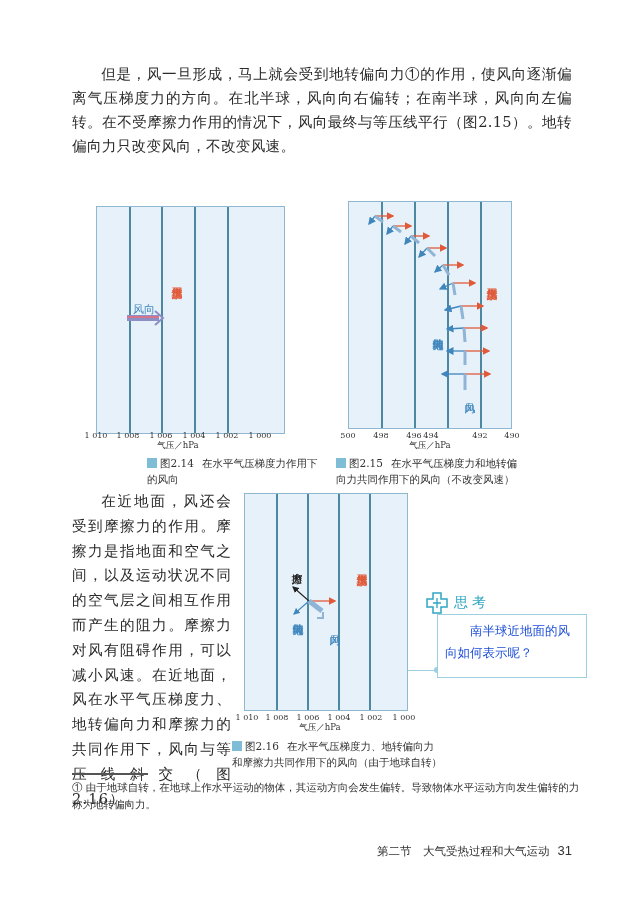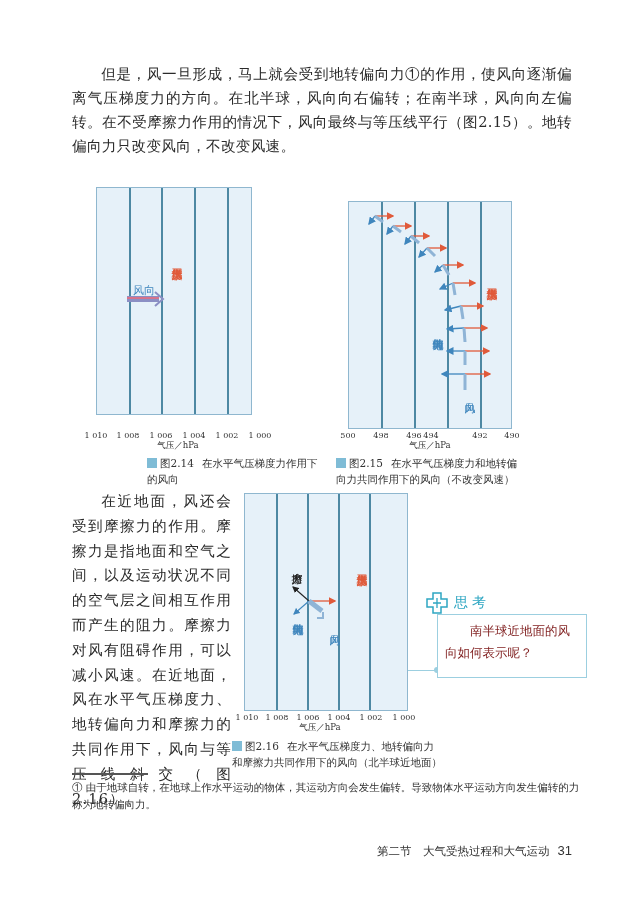--- a/index.html
+++ b/index.html
@@ -19,34 +19,34 @@
   .cap-num { margin-right:8px; }
   .vtext { position:absolute; writing-mode:vertical-rl; text-orientation:upright; font-size:11px; letter-spacing:0; line-height:12px; }
   .red { color:#e05a3a; }
   .blue { color:#3f86bd; }
   .dark { color:#222; }
   .hlabel { position:absolute; font-size:11px; }
   svg.over { position:absolute; left:0; top:0; overflow:visible; }
   .think { position:absolute; left:437px; top:614px; width:148px; height:62px; border:1px solid #9ccfe0; background:#fff; }
   .think-head { position:absolute; left:426px; top:592px; display:flex; align-items:center; background:#fff; padding-right:6px; }
   .think-title { color:#2ea6c2; font-size:14px; letter-spacing:4px; margin-left:6px; font-family:"DejaVu Sans","Liberation Sans",sans-serif; }
-  .think-text { position:absolute; left:445px; top:620px; width:130px; font-size:12.5px; line-height:22px; color:#7f1d1d; }
+  .think-text { position:absolute; left:445px; top:620px; width:130px; font-size:12.5px; line-height:22px; color:#1d4ed8; }
   .footline { position:absolute; left:72px; top:773px; width:76px; height:1.5px; background:#555; }
   .footnote { position:absolute; left:72px; top:779px; width:510px; font-size:10.5px; line-height:17px; color:#333; }
   .pagefoot { position:absolute; right:62px; top:843px; font-size:11.5px; color:#333; white-space:nowrap; }
   .pagenum { font-family:"Liberation Sans",sans-serif; font-size:13px; margin-left:8px; }
 </style>
 </head>
 <body>
 
 <div class="para p1">
   <div class="indent">但是，风一旦形成，马上就会受到地转偏向力①的作用，使风向逐渐偏离气压梯度力的方向。在北半球，风向向右偏转；在南半球，风向向左偏转。在不受摩擦力作用的情况下，风向最终与等压线平行（图2.15）。地转偏向力只改变风向，不改变风速。</div>
 </div>
 
-<div class="fig" style="left:96px; top:187px; width:156px; height:228px;">
+<div class="fig" style="left:96px; top:206px; width:189px; height:228px;">
   <div class="isobar" style="left:32px"></div>
   <div class="isobar" style="left:64px"></div>
   <div class="isobar" style="left:97px"></div>
   <div class="isobar" style="left:130px"></div>
   <svg class="over" width="164" height="228">
     <rect x="30" y="108" width="32" height="6" fill="#8b8fc4"></rect>
     <rect x="30" y="109" width="32" height="2" fill="#d7738a"></rect>
     <polyline points="58,104 66,111 58,118" fill="none" stroke="#8b8fc4" stroke-width="2"></polyline>
   </svg>
   <span class="hlabel blue" style="left:36px; top:95px;">风向</span>
@@ -162,21 +162,21 @@
 <div class="ticks" style="left:244px; top:713px; width:164px;">
   <span style="left:3px">1 010</span>
   <span style="left:33px">1 008</span>
   <span style="left:64px">1 006</span>
   <span style="left:95px">1 004</span>
   <span style="left:127px">1 002</span>
   <span style="left:160px">1 000</span>
 </div>
 <div class="axis-label" style="left:320px; top:722px;">气压／hPa</div>
 <div class="caption" style="left:232px; top:738px; width:210px;">
-  <span class="cap-mark"></span><span class="cap-num">图2.16</span><span>在水平气压梯度力、地转偏向力和摩擦力共同作用下的风向（北半球近地面）</span>
+  <span class="cap-mark"></span><span class="cap-num">图2.16</span><span>在水平气压梯度力、地转偏向力和摩擦力共同作用下的风向（由于地球自转）</span>
 </div>
 
 <div style="position:absolute; left:408px; top:670px; width:30px; height:1px; background:#9ccfe0;"></div>
 <div style="position:absolute; left:434px; top:667px; width:6px; height:6px; border-radius:50%; background:#9ccfe0;"></div>
 <div class="think"></div>
 <div class="think-head">
   <svg width="22" height="22" viewBox="0 0 22 22">
     <path d="M7,1 H15 V7 H21 V15 H15 V21 H7 V15 H1 V7 H7 Z" fill="none" stroke="#2ea6c2" stroke-width="1.5"></path>
     <path d="M7,11 H11 V6 M15,11 H11 V16" fill="none" stroke="#2ea6c2" stroke-width="1.3"></path>
   </svg>

